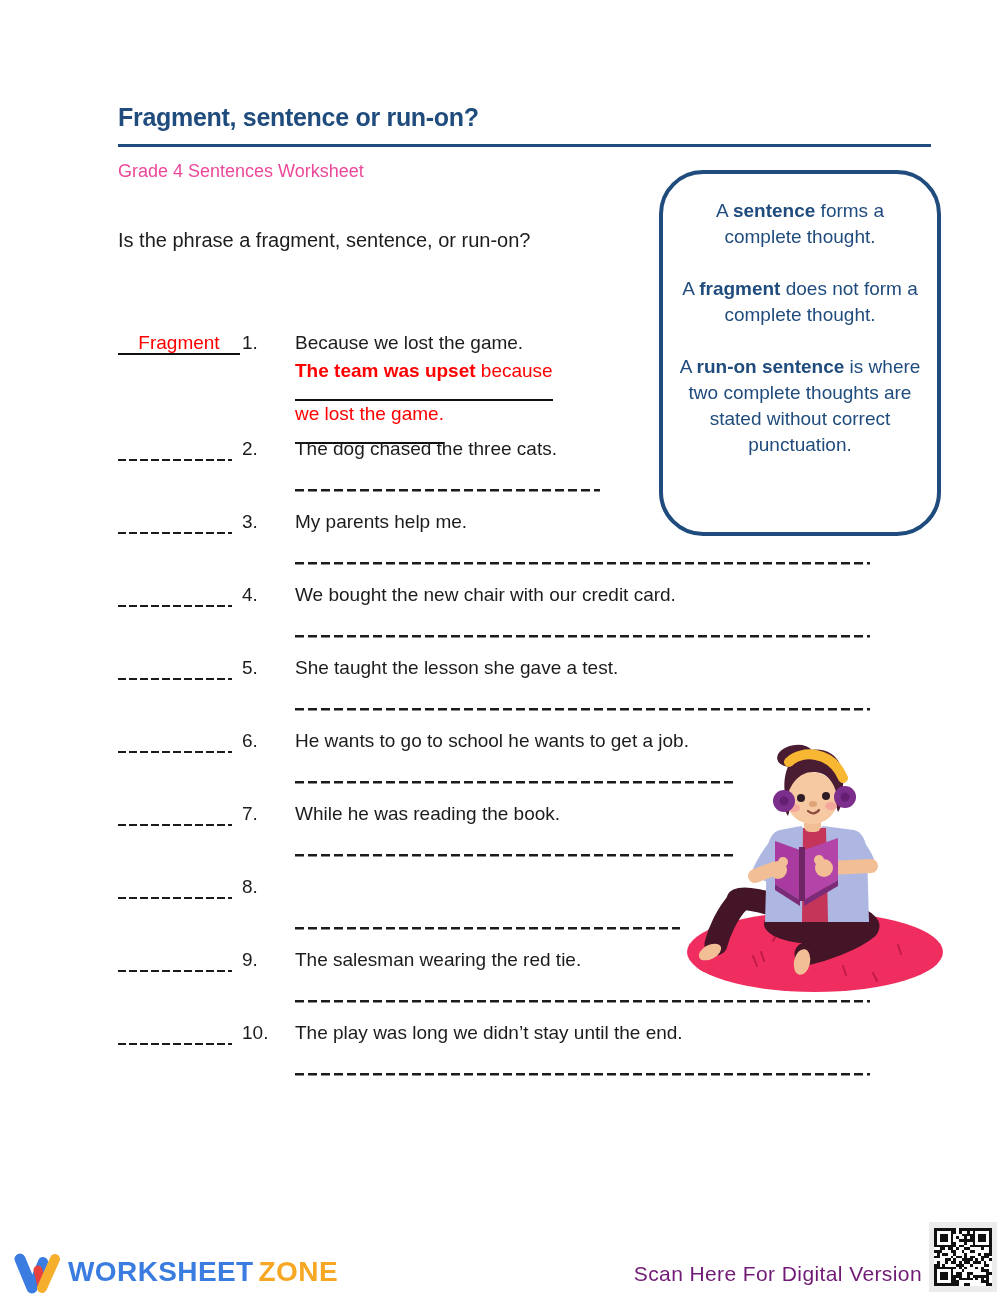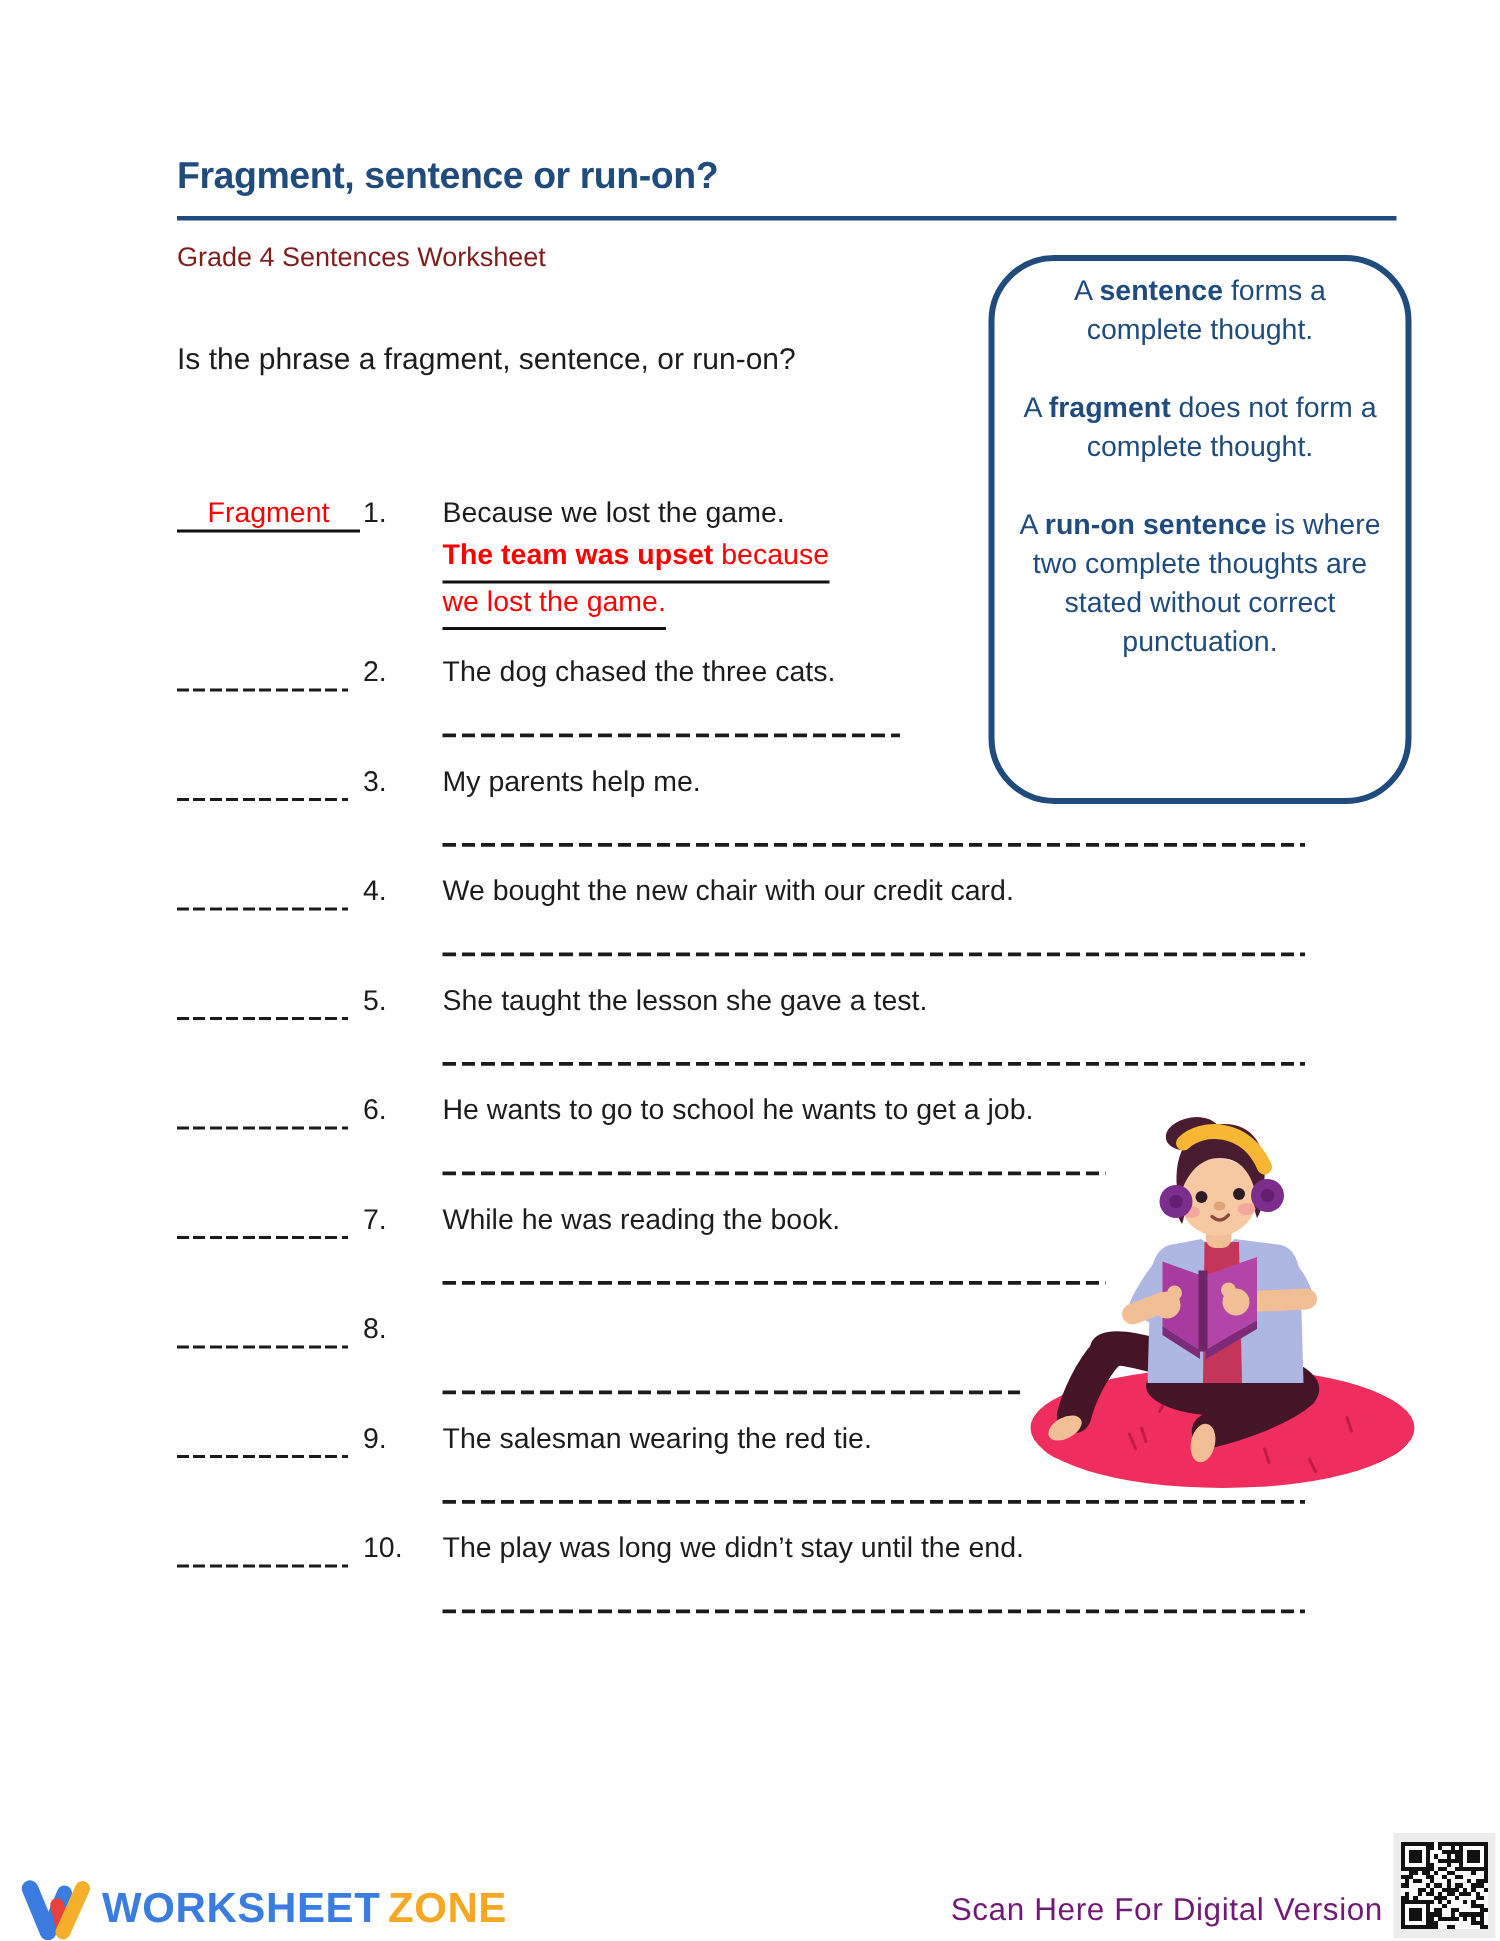--- a/index.html
+++ b/index.html
@@ -2,43 +2,43 @@
 <html><head>
 <meta charset="utf-8">
 <style>
   * { margin:0; padding:0; box-sizing:border-box; }
   body { background:#ffffff; font-family:"Liberation Sans", sans-serif; }
   .page { position:relative; width:1000px; height:1294px; background:#fff; overflow:hidden; }
 
   .title { position:absolute; left:118px; top:103px; font-size:25px; font-weight:bold;
            color:#1F4B7D; letter-spacing:-0.3px; }
   .title-rule { position:absolute; left:118px; top:144px; width:813px; height:3px; background:#1F4B7D; }
-  .subtitle { position:absolute; left:118px; top:161px; font-size:18px; color:#7f1d1d; }
+  .subtitle { position:absolute; left:118px; top:161px; font-size:18px; color:#ec4899; }
 
   .intro { position:absolute; left:118px; top:227px; font-size:20px; color:#1c1c1c; line-height:27px; }
 
   .info-box { position:absolute; left:659px; top:170px; width:282px; height:366px;
-              border:4px solid #1F4B7D; border-radius:44px; padding:8px 14px;
+              border:4px solid #1F4B7D; border-radius:44px; padding:24px 14px;
               text-align:center; color:#1F4B7D; font-size:19px; line-height:26px; }
   .info-box p { margin-bottom:26px; }
   .info-box b { font-weight:bold; }
 
   .questions { position:absolute; left:118px; top:332px; width:800px; font-size:19px; color:#1c1c1c; }
   .q-row { position:relative; height:73px; }
   .q-row.tall { height:106px; }
   .q-blank { position:absolute; left:0; top:0; width:114px; height:23px; text-align:center;
              background:repeating-linear-gradient(90deg,#1b1b1b 0 8px,transparent 8px 11px) left bottom/100% 2px no-repeat; }
   .q-blank.solid { width:122px; background:none; border-bottom:2px solid #111; }
   .q-answer { color:#FE0000; font-size:19px; }
   .q-num { position:absolute; left:124px; top:0; }
   .q-text { position:absolute; left:177px; top:0; white-space:nowrap; }
   .q-line { position:absolute; left:177px; top:51px; height:3px;
             background:repeating-linear-gradient(90deg,#1b1b1b 0 9px,transparent 9px 13px) left top/100% 2.5px no-repeat; }
   .q-correction { position:absolute; left:177px; top:26px; color:#FE0000; line-height:25px; }
-  .corr-line { display:block; width:max-content; border-bottom:2px solid #111; padding-bottom:4px; }
+  .corr-line { display:block; width:max-content; border-bottom:2px solid #111; padding-bottom:16px; }
 
   .illustration { position:absolute; left:683px; top:738px; width:262px; height:255px; }
 
   .footer-logo { position:absolute; left:14px; top:1250px; height:44px; display:flex; align-items:center; gap:8px; }
   .brand { font-size:28px; font-weight:bold; letter-spacing:0.4px; }
   .brand .w1 { color:#3B7CE0; }
   .brand .w2 { color:#F6A723; margin-left:5px; }
   .scan-text { position:absolute; right:78px; top:1262px; font-size:21px; color:#701a75; letter-spacing:0.4px; }
   .qr-wrap { position:absolute; left:929px; top:1222px; width:68px; height:70px; background:#ECECEC;
              display:flex; align-items:center; justify-content:center; }

